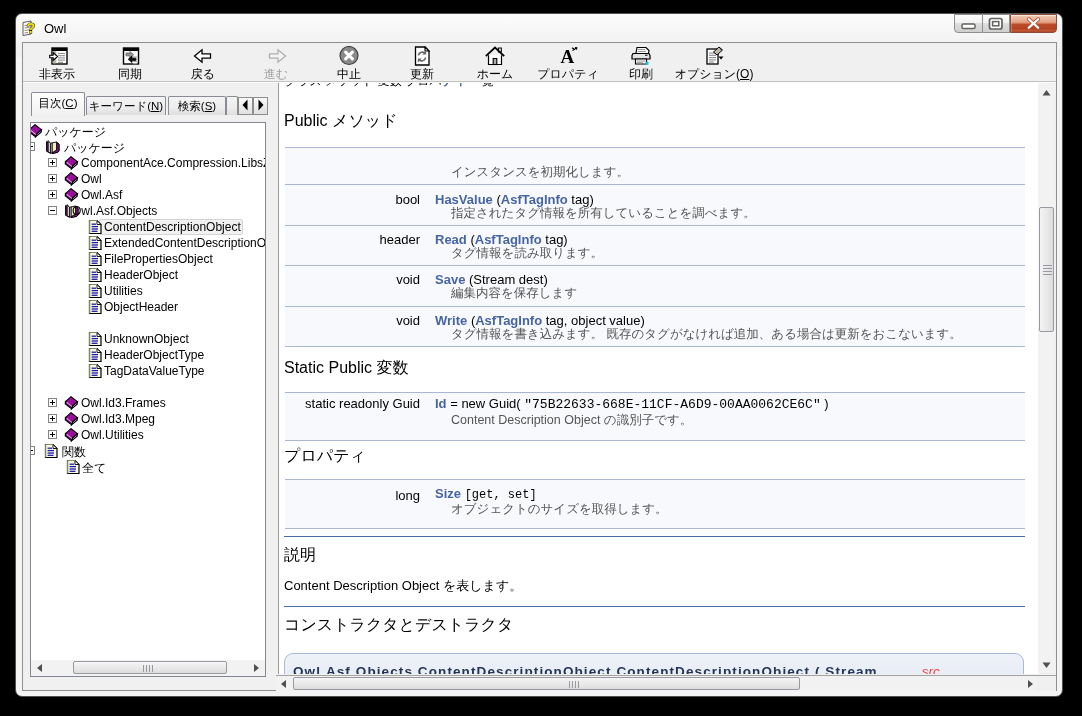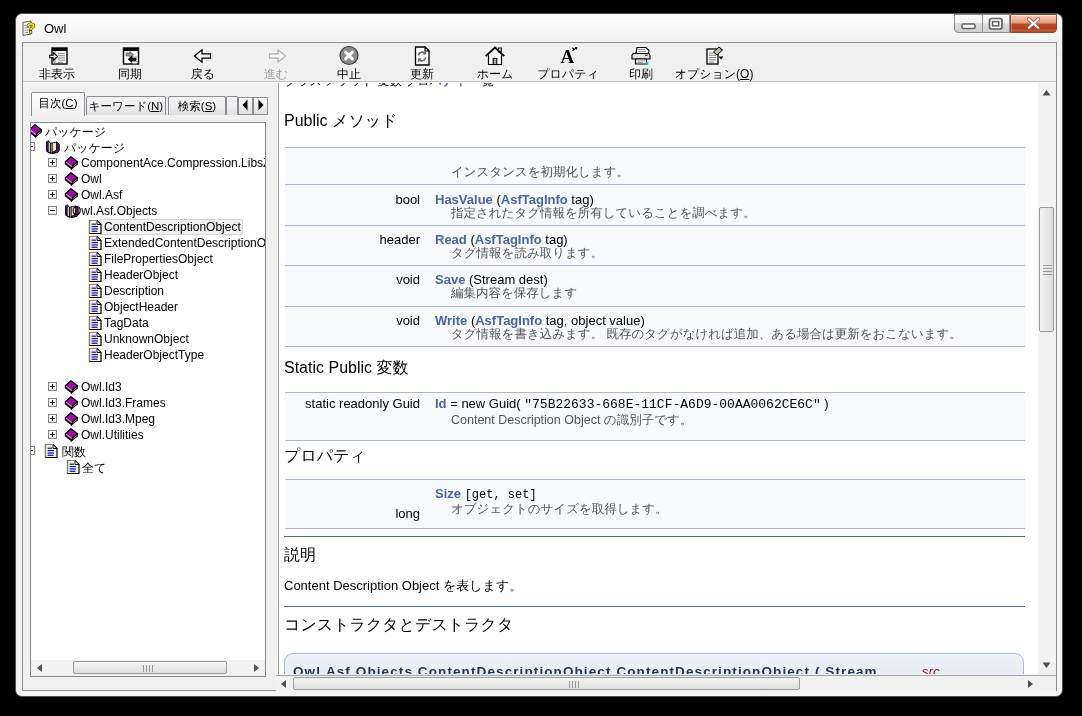--- a/index.html
+++ b/index.html
@@ -296,55 +296,45 @@
       <div class="trow" style="top:128px">
             <svg class="ticn" style="left:57px">
               <use href="#pageic"></use>
             </svg>
             <span class="txt" style="left:73px">FilePropertiesObject</span>
           </div>
       <div class="trow" style="top:160px">
             <svg class="ticn" style="left:57px">
               <use href="#pageic"></use>
             </svg>
-            <span class="txt" style="left:73px">Description</span>
+            <span class="txt" style="left:73px">Utilities</span>
           </div>
       <div class="trow" style="top:176px">
             <svg class="ticn" style="left:57px">
               <use href="#pageic"></use>
             </svg>
             <span class="txt" style="left:73px">ObjectHeader</span>
           </div>
-      <div class="trow" style="top:192px">
-            <svg class="ticn" style="left:57px">
-              <use href="#pageic"></use>
-            </svg>
-            <span class="txt" style="left:73px">TagData</span>
-          </div>
       <div class="trow" style="top:208px">
             <svg class="ticn" style="left:57px">
               <use href="#pageic"></use>
             </svg>
             <span class="txt" style="left:73px">UnknownObject</span>
           </div>
       <div class="trow" style="top:224px">
             <svg class="ticn" style="left:57px">
               <use href="#pageic"></use>
             </svg>
             <span class="txt" style="left:73px">HeaderObjectType</span>
           </div>
-      <div class="trow" style="top:256px">
-            <span class="ebox plus" style="left:17px">
-              <i></i>
-              <b></b>
-            </span>
-            <svg class="ticn" style="left:32px">
-              <use href="#bookc"></use>
-            </svg>
-            <span class="txt" style="left:50px">Owl.Id3</span>
+      <div class="trow" style="top:240px">
+            <svg class="ticn" style="left:57px">
+              <use href="#pageic"></use>
+            </svg>
+            <span class="txt" style="left:73px">TagDataValueType</span>
           </div>
       <div class="trow" style="top:272px">
             <span class="ebox plus" style="left:17px">
               <i></i>
               <b></b>
             </span>
             <svg class="ticn" style="left:32px">
               <use href="#bookc"></use>
             </svg>
             <span class="txt" style="left:50px">Owl.Id3.Frames</span>
@@ -430,30 +420,30 @@
       <div class="sep" style="top:309px"></div>
       <div class="rowbg" style="top:310px;height:47px"></div>
       <div class="sep" style="top:357px"></div>
       <div class="lcol" style="top:313px">static readonly Guid</div>
       <div class="mname" style="top:313px"><a class="ml">Id</a> = new Guid( <span class="mono" style="font-size:13px">"75B22633-668E-11CF-A6D9-00AA0062CE6C"</span> )</div>
       <div class="mdesc" style="top:330px">Content Description Object の識別子です。</div>
       <div class="gh" style="top:364px">プロパティ</div>
       <div class="sep" style="top:396px"></div>
       <div class="rowbg" style="top:397px;height:48px"></div>
       <div class="sep" style="top:445px"></div>
-      <div class="lcol" style="top:423px">long</div>
+      <div class="lcol" style="top:405px">long</div>
       <div class="mname" style="top:403px"><a class="ml">Size</a> <span class="mono">[get, set]</span></div>
       <div class="mdesc" style="top:419px">オブジェクトのサイズを取得します。</div>
       <hr class="dox" style="top:453px">
       <div class="gh" style="top:463px">説明</div>
       <div style="position:absolute;left:5px;top:494px;font-size:13px;color:#000">Content Description Object を表します。</div>
       <hr class="dox" style="top:523px">
       <div class="gh" style="top:533px">コンストラクタとデストラクタ</div>
       <div style="position:absolute;left:5px;top:570px;width:740px;height:60px;background:linear-gradient(180deg,#eef1f8,#dfe5f1);border:1px solid #a8b8d9;border-radius:9px"></div>
-      <div style="position:absolute;left:14px;top:581px;font-size:13.5px;font-weight:bold;color:#253555;white-space:nowrap;letter-spacing:1.1px">Owl.Asf.Objects.ContentDescriptionObject.ContentDescriptionObject ( Stream<span style="font-weight:normal;color:#7f1d1d;padding-left:44px;letter-spacing:0"><i>src</i>,</span></div>
+      <div style="position:absolute;left:14px;top:581px;font-size:13.5px;font-weight:bold;color:#253555;white-space:nowrap;letter-spacing:1.1px">Owl.Asf.Objects.ContentDescriptionObject.ContentDescriptionObject ( Stream<span style="font-weight:normal;color:#ef4444;padding-left:44px;letter-spacing:0"><i>src</i>,</span></div>
     </div>
     <div id="vscroll">
       <svg style="position:absolute;left:4px;top:6px" width="9" height="8">
             <path d="M4.5 1 L0.5 6.5 L8.5 6.5 z" fill="#505050"></path>
           </svg>
       <div class="sbthumbv" style="top:124px;height:125px">
         <div class="gripv" style="top:57px"></div>
             <div class="gripv" style="top:60px"></div>
             <div class="gripv" style="top:63px"></div>
             <div class="gripv" style="top:66px"></div>

